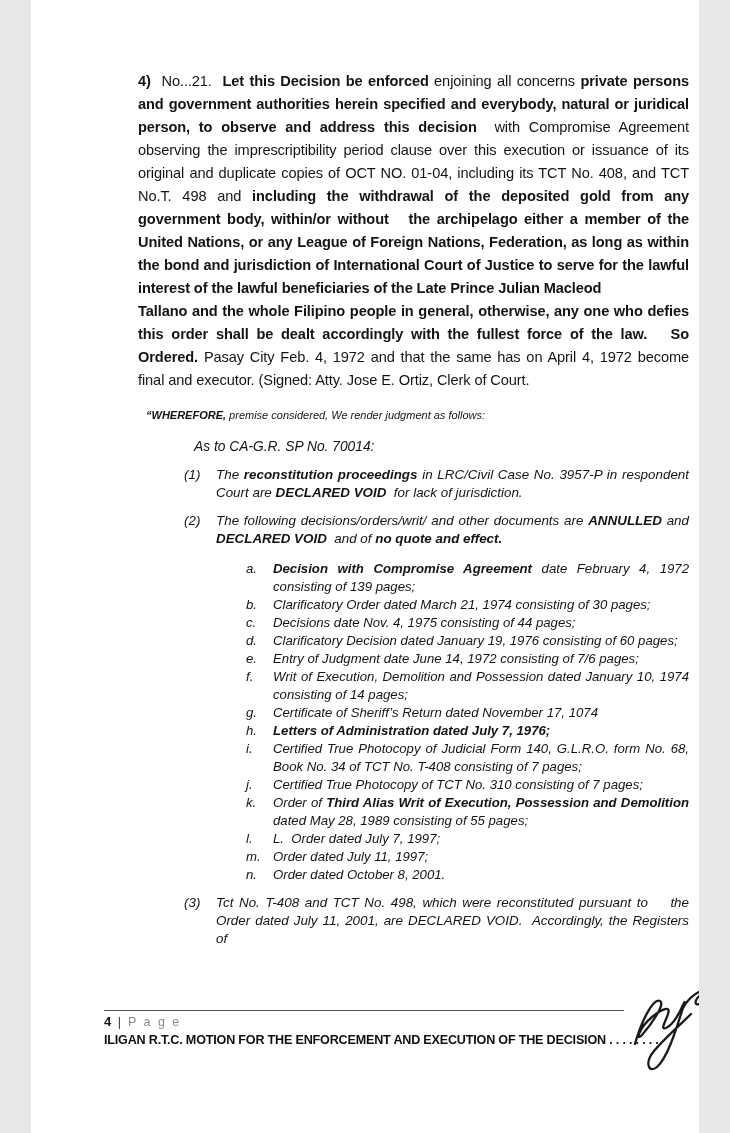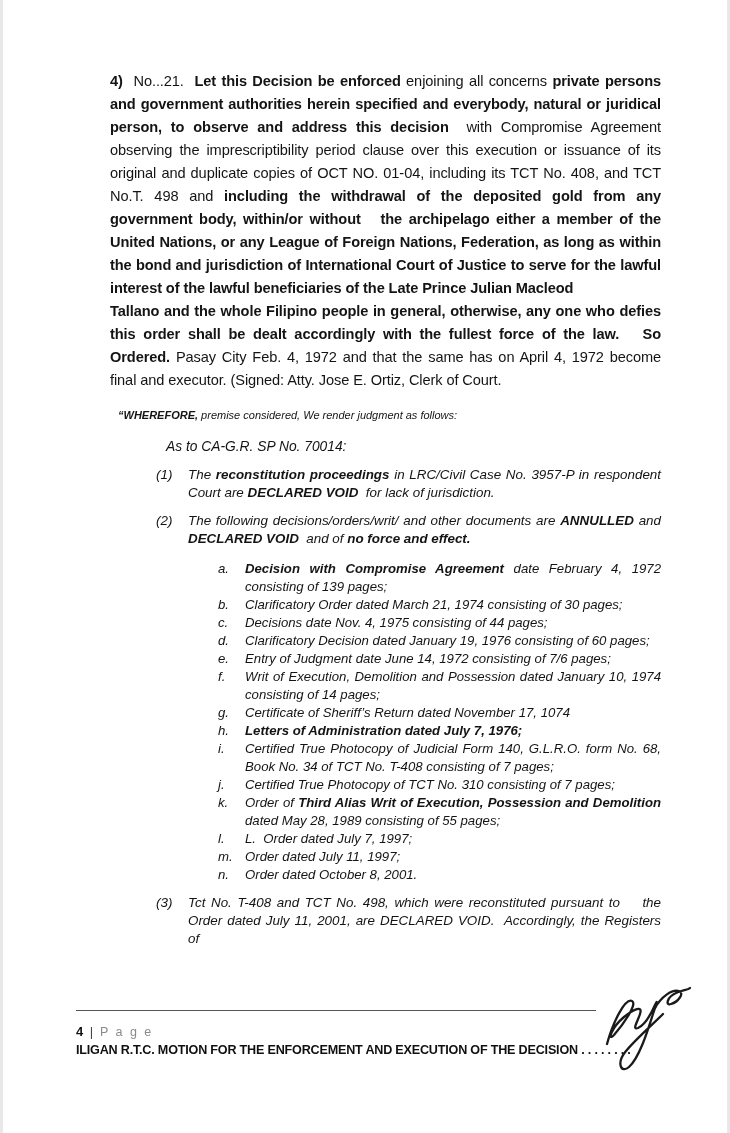--- a/index.html
+++ b/index.html
@@ -1,18 +1,18 @@
 <!DOCTYPE html>
 <html><head>
 <meta charset="utf-8">
 <style>
   html,body{margin:0;padding:0;background:#e8e8e8;}
   .page{
     position:relative;
-    width:724px;height:1133px;
+    width:668px;height:1133px;
     background:#ffffff;
     font-family:"Liberation Sans", sans-serif;
     color:#141414;
     overflow:hidden;
     margin:0 auto;
   }
   .content{
     position:absolute;
     top:70px;left:73px;width:585px;
   }
@@ -53,21 +53,21 @@
     display:flex;
     font-size:13.2px;line-height:18px;
     font-style:italic;
   }
   .sub-item .letter{flex:none;width:27px;}
   .sub-item .body{flex:1;text-align:justify;}
   .footer{
     position:absolute;
     left:73px;top:1010px;width:520px;
     border-top:1px solid #555555;
-    padding-top:13px;
+    padding-top:3px;
   }
   .page-line{font-size:13px;line-height:16px;}
   .page-num{font-weight:bold;color:#141414;}
   .page-sep{color:#444;margin:0 3px;}
   .page-word{color:#8a8a8a;letter-spacing:2px;font-size:12.5px;}
   .footer-title{
     margin-top:3px;
     font-weight:bold;
     font-size:12.6px;line-height:15px;
     letter-spacing:-0.2px;
@@ -93,21 +93,21 @@
 
     <p class="quote-asto">As to CA-G.R. SP No. 70014:</p>
 
     <div class="num-item">
       <span class="num">(1)</span>
       <span class="body"><span>The </span><span class="b">reconstitution proceedings </span><span>in LRC/Civil Case No. 3957-P in respondent Court are </span><span class="b">DECLARED VOID</span><span>&nbsp; for lack of jurisdiction.</span></span>
     </div>
 
     <div class="num-item">
       <span class="num">(2)</span>
-      <span class="body"><span>The following decisions/orders/writ/ and other documents are </span><span class="b">ANNULLED </span><span>and </span><span class="b">DECLARED VOID</span><span>&nbsp; and of </span><span class="b">no force and effect.</span></span>
+      <span class="body"><span>The following decisions/orders/writ/ and other documents are </span><span class="b">ANNULLED </span><span>and </span><span class="b">DECLARED VOID</span><span>&nbsp; and of </span><span class="b">no quote and effect.</span></span>
     </div>
 
     <div class="sub-list">
       <div class="sub-item">
         <span class="letter">a.</span>
         <span class="body"><span class="b">Decision with Compromise Agreement </span><span>date February 4, 1972 consisting of 139 pages;</span></span>
       </div>
       <div class="sub-item">
         <span class="letter">b.</span>
         <span class="body"><span>Clarificatory Order dated March 21, 1974 consisting of 30 pages;</span></span>

